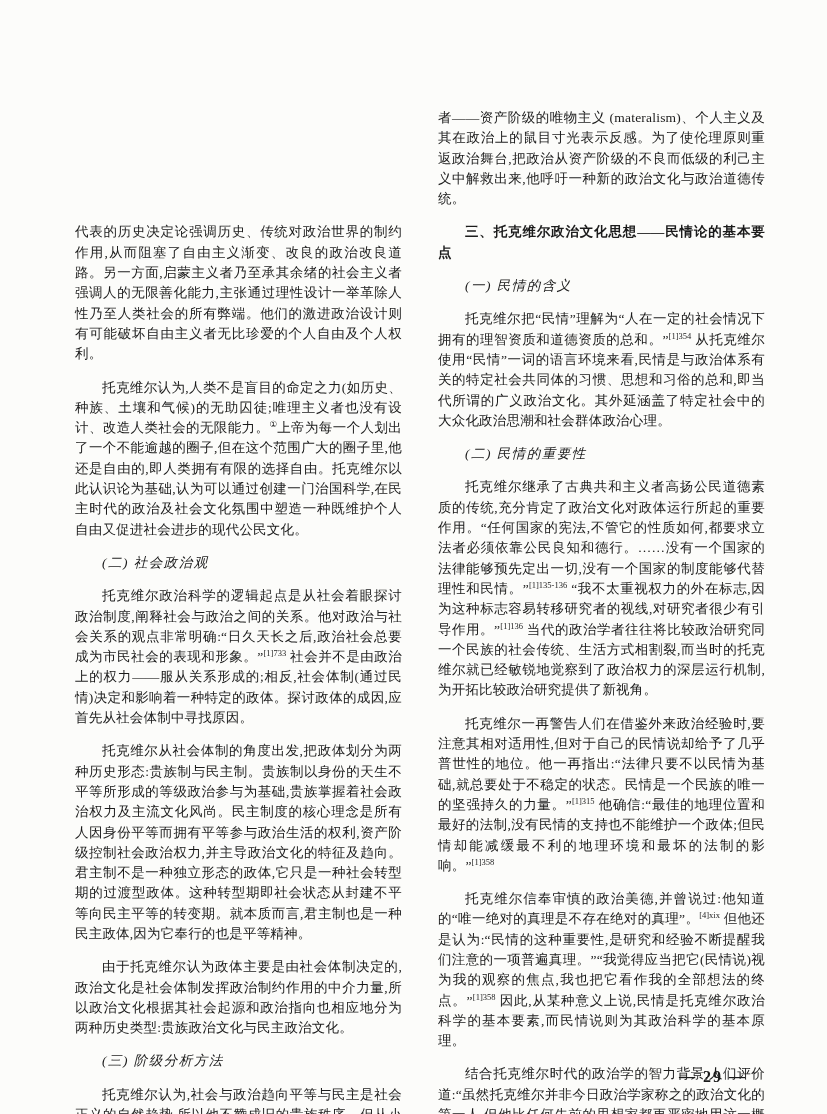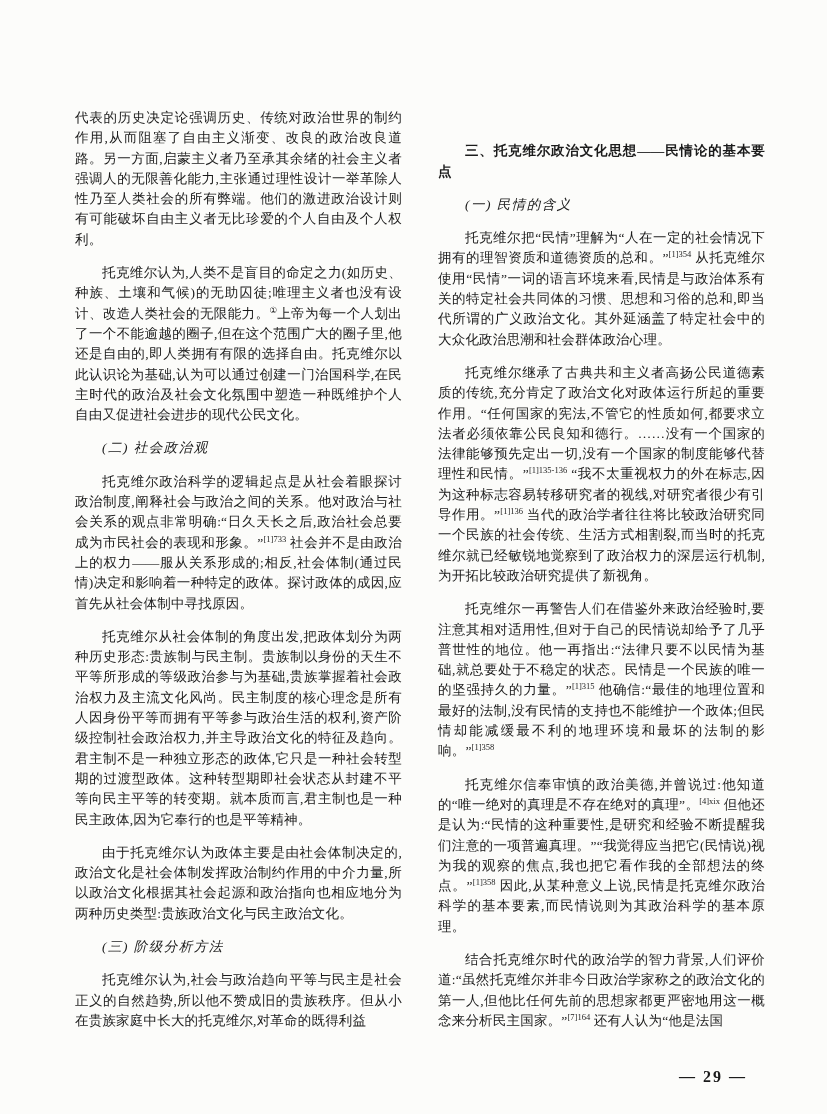--- a/index.html
+++ b/index.html
@@ -73,23 +73,25 @@
         <p class=""><span>代表的历史决定论强调历史、传统对政治世界的制约作用,从而阻塞了自由主义渐变、改良的政治改良道路。另一方面,启蒙主义者乃至承其余绪的社会主义者强调人的无限善化能力,主张通过理性设计一举革除人性乃至人类社会的所有弊端。他们的激进政治设计则有可能破坏自由主义者无比珍爱的个人自由及个人权利。</span></p>
         <p class=" indent"><span>托克维尔认为,人类不是盲目的命定之力(如历史、种族、土壤和气候)的无助囚徒;唯理主义者也没有设计、改造人类社会的无限能力。</span><sup class="fn">①</sup><span>上帝为每一个人划出了一个不能逾越的圈子,但在这个范围广大的圈子里,他还是自由的,即人类拥有有限的选择自由。托克维尔以此认识论为基础,认为可以通过创建一门治国科学,在民主时代的政治及社会文化氛围中塑造一种既维护个人自由又促进社会进步的现代公民文化。</span></p>
         <p class="heading-kai indent"><span>(二) 社会政治观</span></p>
         <p class=" indent"><span>托克维尔政治科学的逻辑起点是从社会着眼探讨政治制度,阐释社会与政治之间的关系。他对政治与社会关系的观点非常明确:“日久天长之后,政治社会总要成为市民社会的表现和形象。”</span><sup class="fn">[1]733</sup><span> 社会并不是由政治上的权力——服从关系形成的;相反,社会体制(通过民情)决定和影响着一种特定的政体。探讨政体的成因,应首先从社会体制中寻找原因。</span></p>
         <p class=" indent"><span>托克维尔从社会体制的角度出发,把政体划分为两种历史形态:贵族制与民主制。贵族制以身份的天生不平等所形成的等级政治参与为基础,贵族掌握着社会政治权力及主流文化风尚。民主制度的核心理念是所有人因身份平等而拥有平等参与政治生活的权利,资产阶级控制社会政治权力,并主导政治文化的特征及趋向。君主制不是一种独立形态的政体,它只是一种社会转型期的过渡型政体。这种转型期即社会状态从封建不平等向民主平等的转变期。就本质而言,君主制也是一种民主政体,因为它奉行的也是平等精神。</span></p>
         <p class=" indent"><span>由于托克维尔认为政体主要是由社会体制决定的,政治文化是社会体制发挥政治制约作用的中介力量,所以政治文化根据其社会起源和政治指向也相应地分为两种历史类型:贵族政治文化与民主政治文化。</span></p>
         <p class="heading-kai indent"><span>(三) 阶级分析方法</span></p>
         <p class=" indent"><span>托克维尔认为,社会与政治趋向平等与民主是社会正义的自然趋势,所以他不赞成旧的贵族秩序。但从小在贵族家庭中长大的托克维尔,对革命的既得利益</span></p>
       </div>
     <div class="col" id="col-1">
+        <p class=""><span>者——资产阶级的唯物主义 (materalism)、个人主义及其在政治上的鼠目寸光表示反感。为了使伦理原则重返政治舞台,把政治从资产阶级的不良而低级的利己主义中解救出来,他呼吁一种新的政治文化与政治道德传统。</span></p>
         <p class="heading-bold indent"><span>三、托克维尔政治文化思想——民情论的基本要点</span></p>
         <p class="heading-kai indent"><span>(一) 民情的含义</span></p>
         <p class=" indent"><span>托克维尔把“民情”理解为“人在一定的社会情况下拥有的理智资质和道德资质的总和。”</span><sup class="fn">[1]354</sup><span> 从托克维尔使用“民情”一词的语言环境来看,民情是与政治体系有关的特定社会共同体的习惯、思想和习俗的总和,即当代所谓的广义政治文化。其外延涵盖了特定社会中的大众化政治思潮和社会群体政治心理。</span></p>
+        <p class="heading-kai indent"><span>(二) 民情的重要性</span></p>
         <p class=" indent"><span>托克维尔继承了古典共和主义者高扬公民道德素质的传统,充分肯定了政治文化对政体运行所起的重要作用。“任何国家的宪法,不管它的性质如何,都要求立法者必须依靠公民良知和德行。……没有一个国家的法律能够预先定出一切,没有一个国家的制度能够代替理性和民情。”</span><sup class="fn">[1]135-136</sup><span> “我不太重视权力的外在标志,因为这种标志容易转移研究者的视线,对研究者很少有引导作用。”</span><sup class="fn">[1]136</sup><span> 当代的政治学者往往将比较政治研究同一个民族的社会传统、生活方式相割裂,而当时的托克维尔就已经敏锐地觉察到了政治权力的深层运行机制,为开拓比较政治研究提供了新视角。</span></p>
         <p class=" indent"><span>托克维尔一再警告人们在借鉴外来政治经验时,要注意其相对适用性,但对于自己的民情说却给予了几乎普世性的地位。他一再指出:“法律只要不以民情为基础,就总要处于不稳定的状态。民情是一个民族的唯一的坚强持久的力量。”</span><sup class="fn">[1]315</sup><span> 他确信:“最佳的地理位置和最好的法制,没有民情的支持也不能维护一个政体;但民情却能减缓最不利的地理环境和最坏的法制的影响。”</span><sup class="fn">[1]358</sup></p>
         <p class=" indent"><span>托克维尔信奉审慎的政治美德,并曾说过:他知道的“唯一绝对的真理是不存在绝对的真理”。</span><sup class="fn">[4]xix</sup><span> 但他还是认为:“民情的这种重要性,是研究和经验不断提醒我们注意的一项普遍真理。”“我觉得应当把它(民情说)视为我的观察的焦点,我也把它看作我的全部想法的终点。”</span><sup class="fn">[1]358</sup><span> 因此,从某种意义上说,民情是托克维尔政治科学的基本要素,而民情说则为其政治科学的基本原理。</span></p>
         <p class=" indent"><span>结合托克维尔时代的政治学的智力背景,人们评价道:“虽然托克维尔并非今日政治学家称之的政治文化的第一人,但他比任何先前的思想家都更严密地用这一概念来分析民主国家。”</span><sup class="fn">[7]164</sup><span> 还有人认为“他是法国</span></p>
       </div>
   </div>
   <div class="page-number">— 29 —</div>
 </div>
 
 </body></html>

